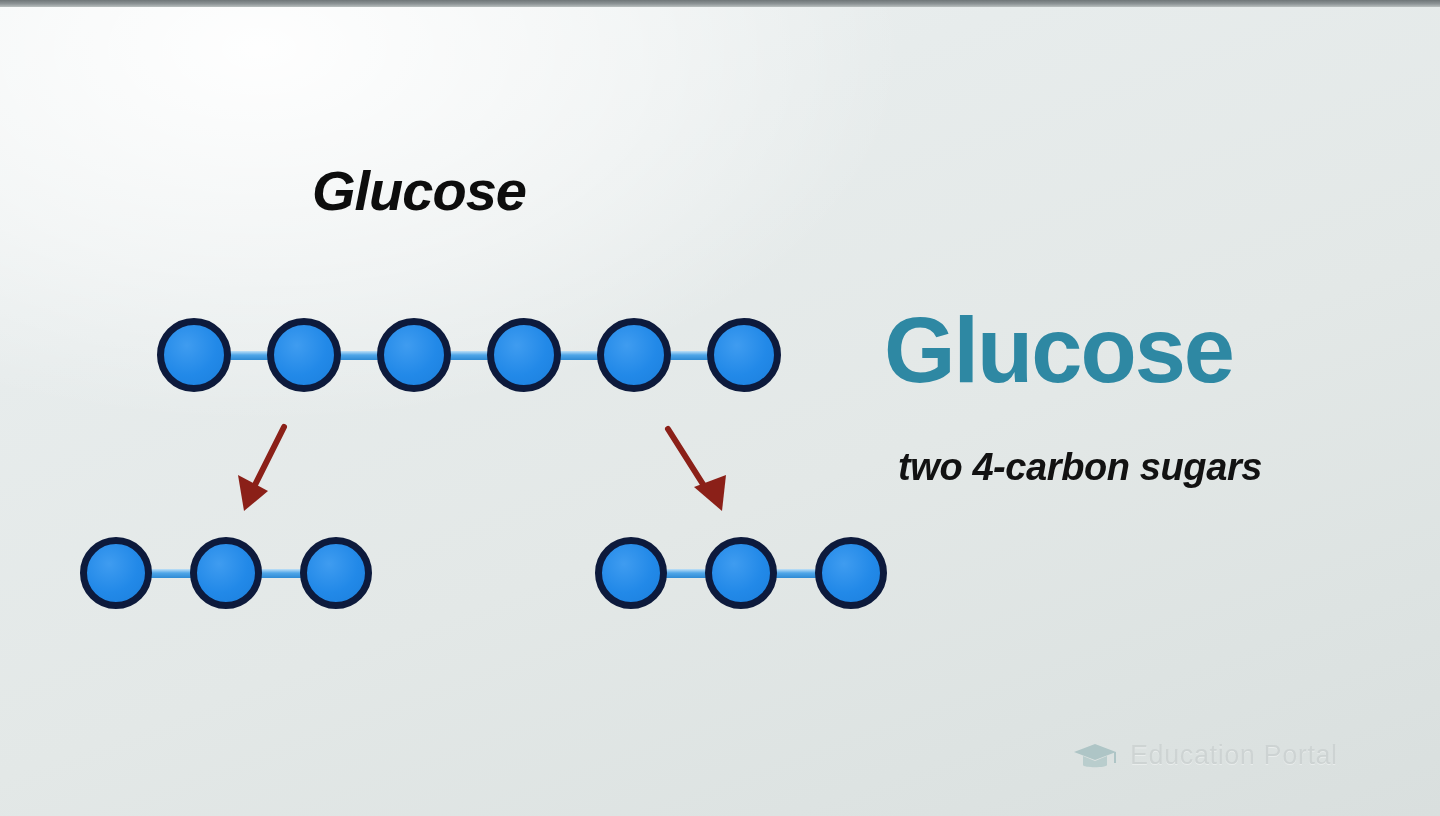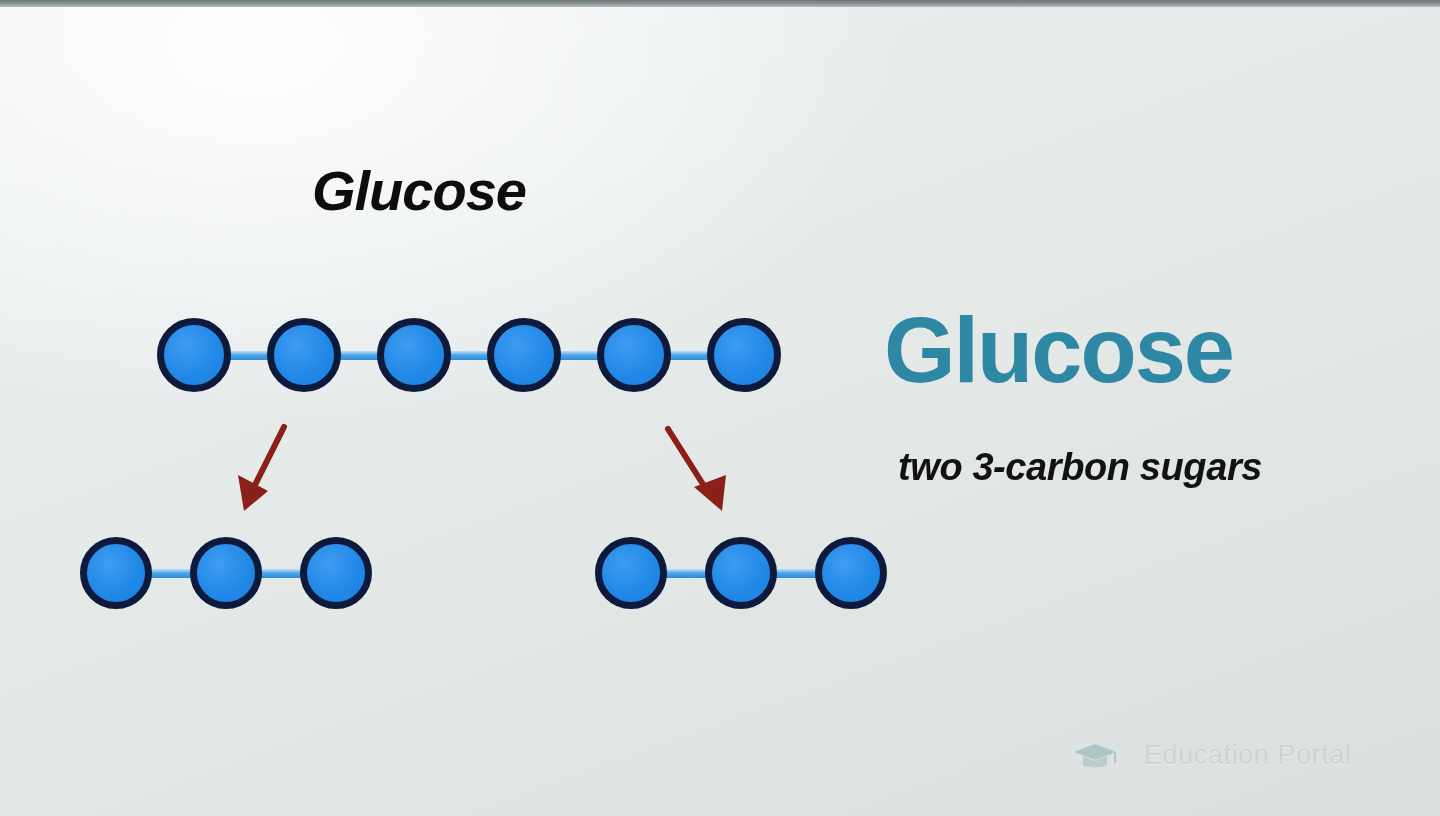--- a/index.html
+++ b/index.html
@@ -120,21 +120,21 @@
   .arrow { position: absolute; overflow: visible; }
   #arrow-left  { left: 222px; top: 415px; }
   #arrow-right { left: 648px; top: 415px; }
 
   
   .watermark {
     position: absolute;
     left: 1072px; top: 740px;
     display: flex;
     align-items: center;
-    gap: 26px;
+    gap: 12px;
     opacity: 0.55;
   }
   .wm-text {
     font-size: 27px;
     color: #c3c9c9;
     letter-spacing: 0.6px;
     white-space: nowrap;
     text-shadow: 0 1px 0 rgba(255,255,255,0.7);
   }
 </style>
@@ -183,21 +183,21 @@
   <div class="chain" id="chain-pyruvate-right">
     <div class="carbon"></div>
     <div class="bond"></div>
     <div class="carbon"></div>
     <div class="bond"></div>
     <div class="carbon"></div>
   </div>
 
   <div class="label-pyruvate">Glucose</div>
 
-  <div class="label-pyruvate-sub">two 3-carbon sugars</div>
+  <div class="label-pyruvate-sub">two 4-carbon sugars</div>
 
   <div class="watermark">
     <svg width="46" height="30" viewBox="0 0 46 30">
       <path d="M23 3 L44 11 L23 19 L2 11 Z" fill="#89aeb0"></path>
       <path d="M11 15 L11 24 C11 27 35 27 35 24 L35 15 L23 20 Z" fill="#9dbcbd"></path>
       <path d="M43 11 L43 22" stroke="#89aeb0" stroke-width="2" fill="none"></path>
     </svg>
     <div class="wm-text">Education Portal</div>
   </div>
 

